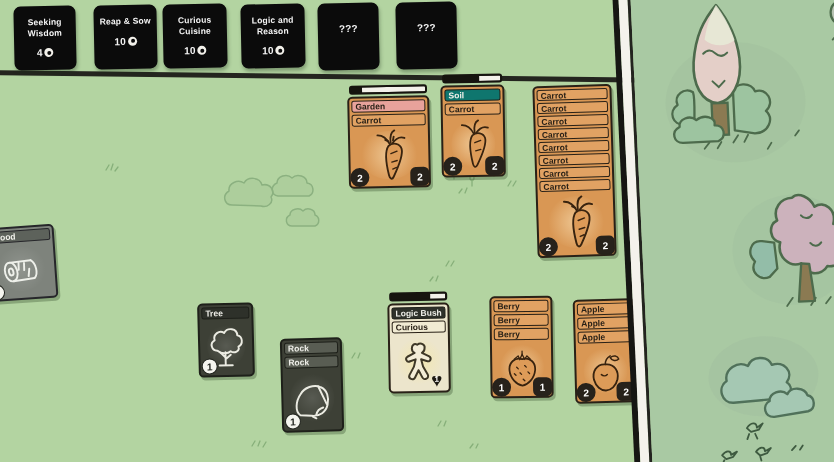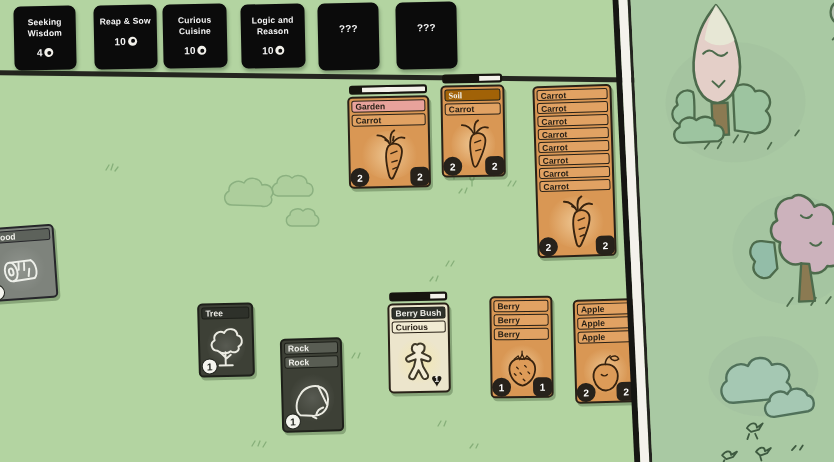--- a/index.html
+++ b/index.html
@@ -24,21 +24,21 @@
   .card { border:2px solid #292117; border-radius:5px; padding:2px; box-shadow:2px 3px 0 rgba(35,60,30,.30); }
   .card.orange { background:#d99754; }
   .card.dark   { background:#3d4036; border-color:#1e201a; }
   .card.gray   { background:#7e837c; border-color:#26262a; }
   .card.cream  { background:#ece5cc; }
   .bar { height:12px; border:1.5px solid #292117; border-radius:2.5px; margin-bottom:2px;
          display:flex; align-items:center; padding-left:3px; font-weight:bold; font-size:8.5px;
          color:#292117; overflow:hidden; white-space:nowrap; }
   .bar.orange-b { background:#e1a263; }
   .bar.pink-b   { background:#e8a29b; }
-  .bar.soil-b   { background:#a16207; color:#f0f0ea; border-color:#1e201a;font-family:Liberation Serif, serif; }
+  .bar.soil-b   { background:#0f766e; color:#f0f0ea; border-color:#1e201a; }
   .bar.darkrock-b { background:#595d53; color:#eeeee8; border-color:#1e201a; }
   .bar.treetitle-b { background:#2e312a; color:#eeeee8; border-color:#1e201a; }
   .bar.woodtitle-b { background:#5d625b; color:#f0f0ea; border-color:#26262a; }
   .bar.cream-b  { background:#f1ebd3; }
   .body { position:relative; }
   .halo { position:absolute; left:10%; top:5%; width:80%; height:86%; border-radius:50%;
           background:radial-gradient(circle, rgba(255,236,196,.55), rgba(255,236,196,0) 72%); }
   .halo.dim { background:radial-gradient(circle, rgba(255,255,255,.14), rgba(255,255,255,0) 72%); }
   .halo.warm { background:radial-gradient(circle, rgba(244,232,170,.8), rgba(244,232,170,0) 75%); }
   .art { position:absolute; left:50%; top:50%; transform:translate(-50%,-50%); }
@@ -274,21 +274,21 @@
         <div class="badge light b-left">1</div>
       </div>
     </div>
   </div>
 
   <div class="stack" style="left:388px;top:292px;width:62px;transform:rotate(-1deg);">
     <div class="pbar">
         <div class="fill" style="width: 28%;"></div>
       </div>
     <div class="card cream">
-      <div class="bar treetitle-b">Berry Bush</div>
+      <div class="bar treetitle-b">Logic Bush</div>
       <div class="bar cream-b">Curious</div>
       <div class="body" style="height:54px;">
         <div class="halo warm"></div>
         <svg class="art" width="40" height="44" viewBox="0 0 44 48">
           <path d="M20,5 C24,2 29,5 28,9 C28,11 27,13 25,14 L33,18 C36,20 34,25 30,23 L24,21 L26,29 L31,38 C33,42 27,45 25,41 L21,33 L17,41 C15,45 9,42 11,38 L16,29 L18,21 L12,23 C8,25 6,20 9,18 L17,14 C15,13 14,11 14,9 C14,5 17,3 20,5 Z" fill="#f3edd7" stroke="#3e3827" stroke-width="2.2" stroke-linejoin="round"></path>
         </svg>
         <div class="heart-badge">
           <div class="hglyph">♥</div>
           <div class="hnum">1</div>
         </div>

